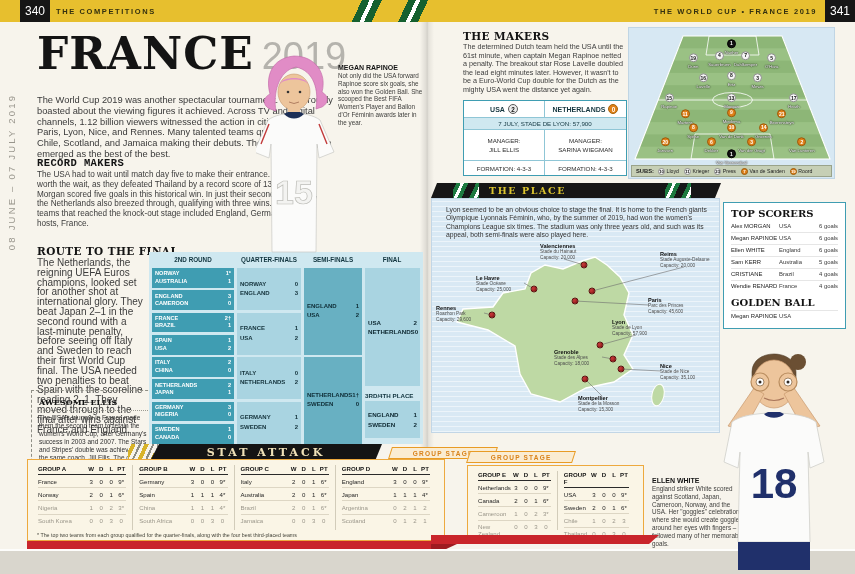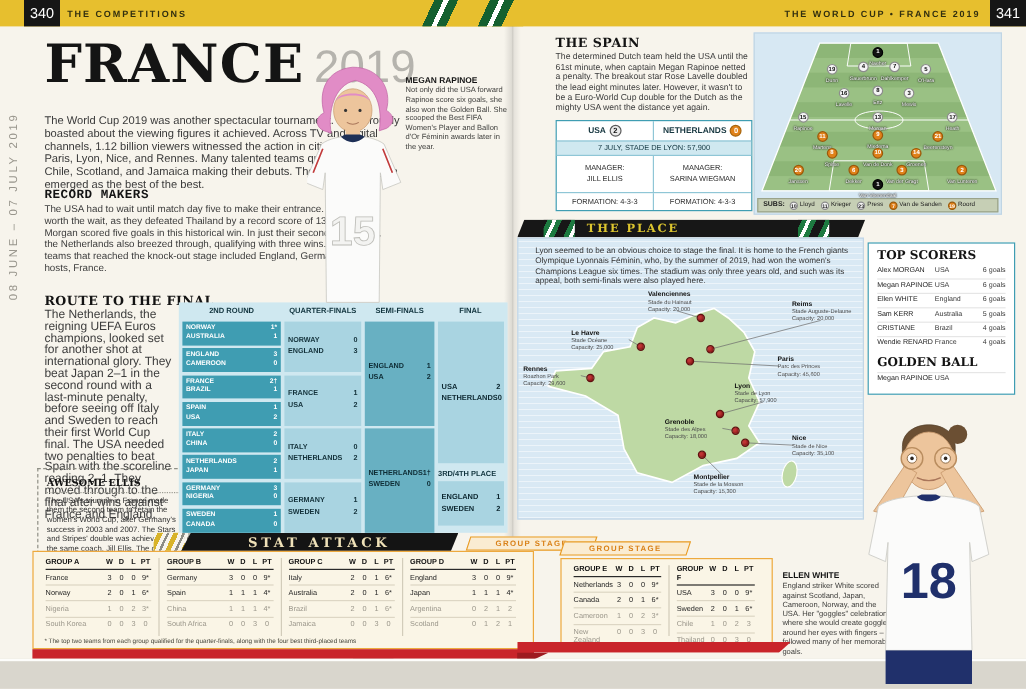--- a/index.html
+++ b/index.html
@@ -384,21 +384,21 @@
           </div>
           <div class="bline">
             <span class="bt">SWEDEN</span>
             <span class="bs">2</span>
           </div>
         </div>
     </div>
   </div>
   <div class="br-foot">* Qualified by penalty shoot-out      † After extra time</div>
 
-  <div class="h-slab tf-h">THE SPAIN</div>
+  <div class="h-slab tf-h">THE MAKERS</div>
   <div class="tf-t">The determined Dutch team held the USA until the 61st minute, when captain Megan Rapinoe netted a penalty. The breakout star Rose Lavelle doubled the lead eight minutes later. However, it wasn't to be a Euro-World Cup double for the Dutch as the mighty USA went the distance yet again.</div>
 
   <div class="matchbox">
     <div class="mb-row mb-r1">
       <div class="mb-cell l">
         <span class="mb-team">USA</span>
         <span class="score-c usa-c">2</span>
       </div>
       <div class="mb-cell">
         <span class="mb-team">NETHERLANDS</span>

